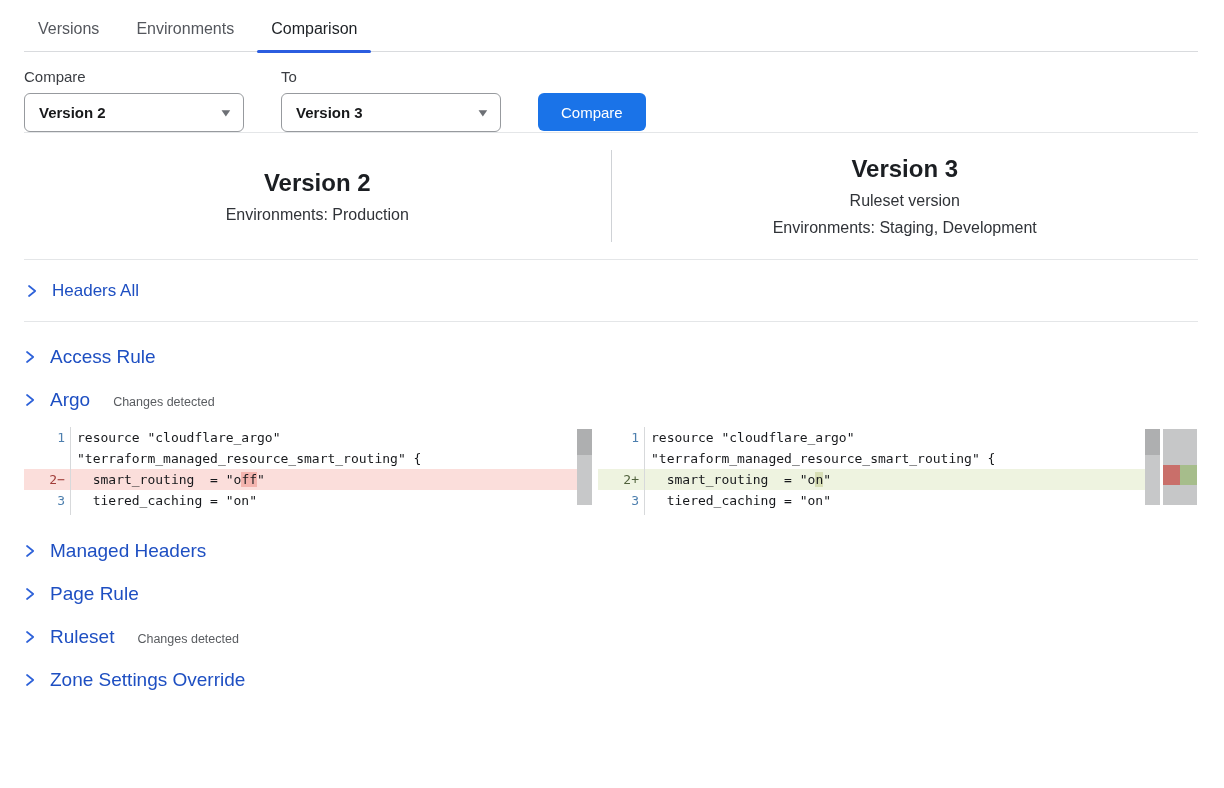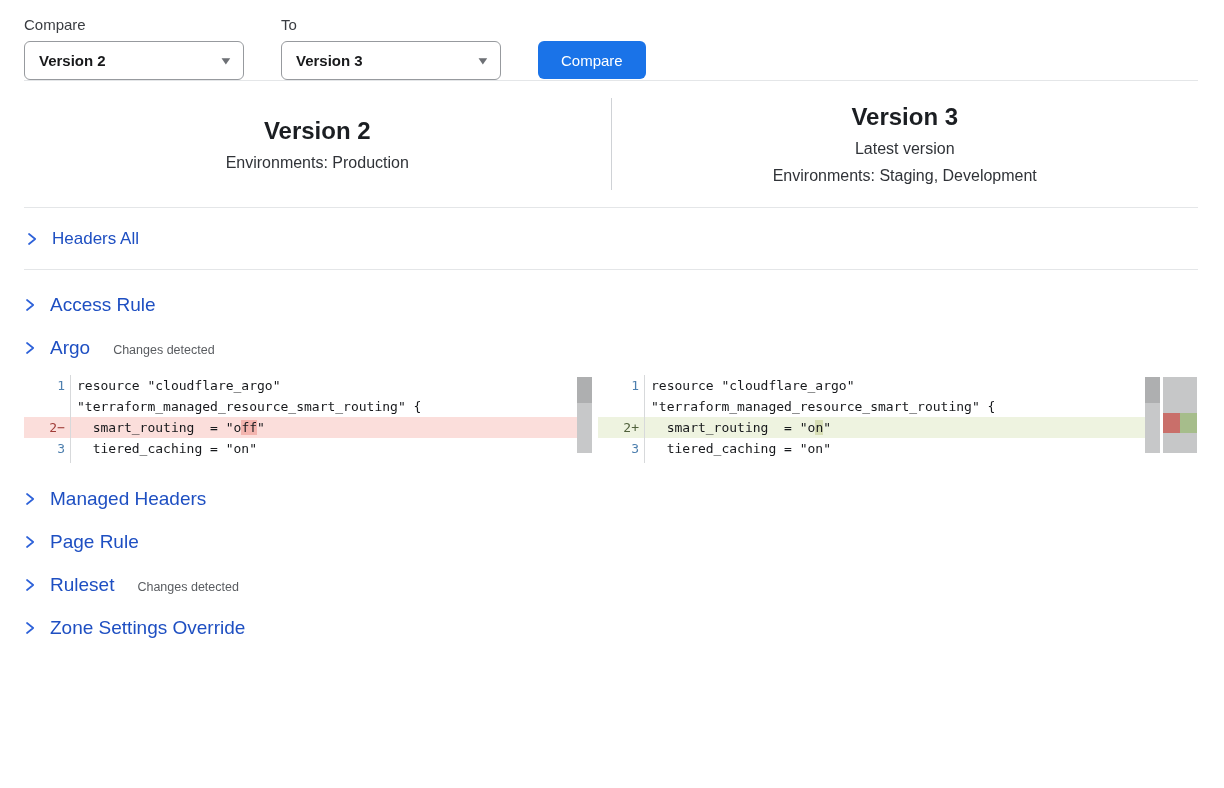--- a/index.html
+++ b/index.html
@@ -58,20 +58,25 @@
   .minimap{width:34px;height:76px;margin-top:2px;background:#c6c7c8;position:relative;flex:none;}
   .mm-marker{position:absolute;top:36px;left:0;right:0;height:20px;display:flex;}
   .mm-del{flex:1;background:var(--mm-del);}
   .mm-add{flex:1;background:var(--mm-add);}
 </style>
 </head>
 <body>
 
 <div class="page">
 
+  <nav class="tabs">
+    <div class="tab">Versions</div>
+    <div class="tab">Environments</div>
+    <div class="tab active">Comparison</div>
+  </nav>
 
   <section class="compare-form">
     <div class="field">
       <label>Compare</label>
       <div class="select">
         <span>Version 2</span>
         <span class="caret">▾</span>
       </div>
     </div>
     <div class="field">
@@ -87,21 +92,21 @@
   <hr class="sep sep-top">
 
   <section class="version-headers">
     <div class="vh-col">
       <div class="vh-title">Version 2</div>
       <div class="vh-sub">Environments: Production</div>
     </div>
     <div class="vh-divider"></div>
     <div class="vh-col">
       <div class="vh-title">Version 3</div>
-      <div class="vh-sub">Latest version</div>
+      <div class="vh-sub">Ruleset version</div>
       <div class="vh-sub">Environments: Staging, Development</div>
     </div>
   </section>
 
   <hr class="sep">
 
   <div class="link-row expand-all">
     <span class="chev">
       <svg width="12" height="14" viewBox="0 0 12 14">
           <path d="M3 2 L9.2 7 L3 12" fill="none" stroke="currentColor" stroke-width="1.7" stroke-linecap="round" stroke-linejoin="round"></path>

